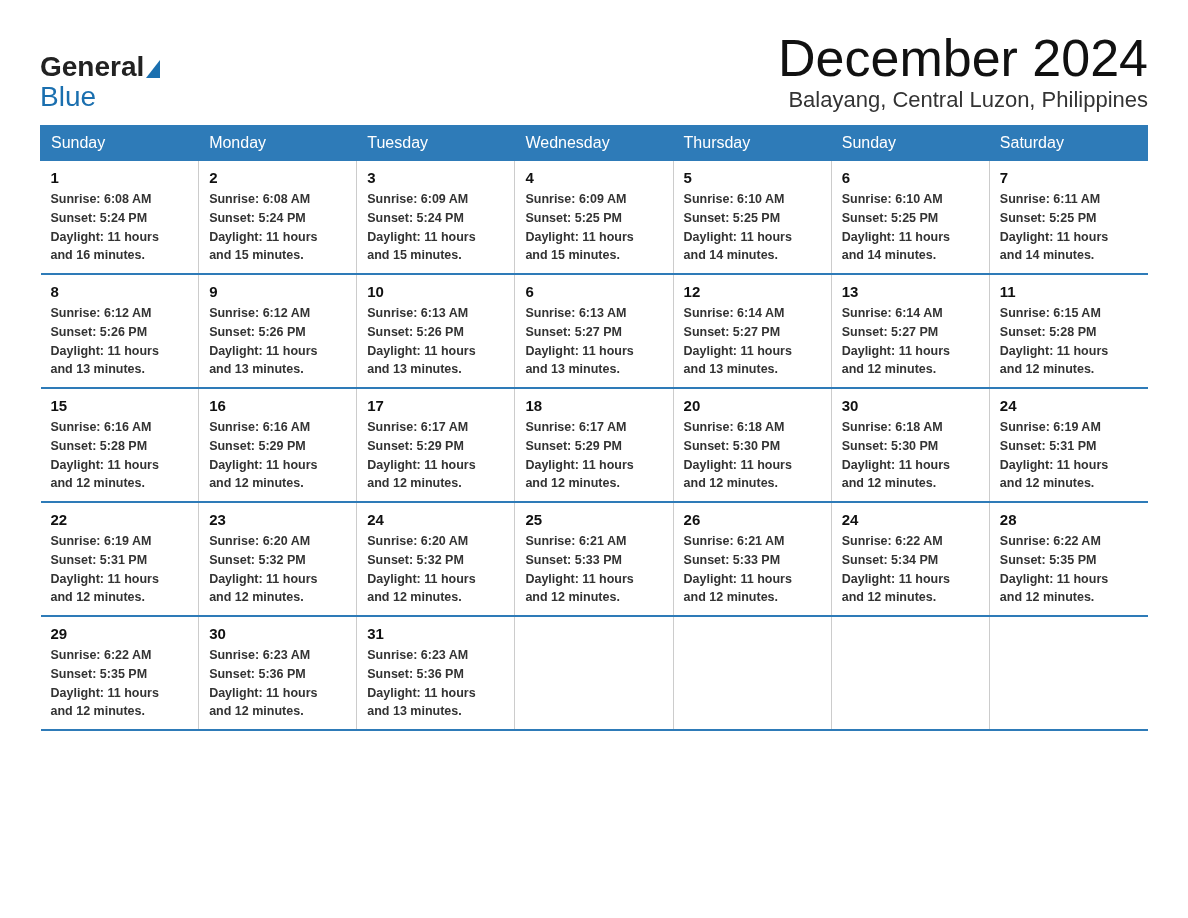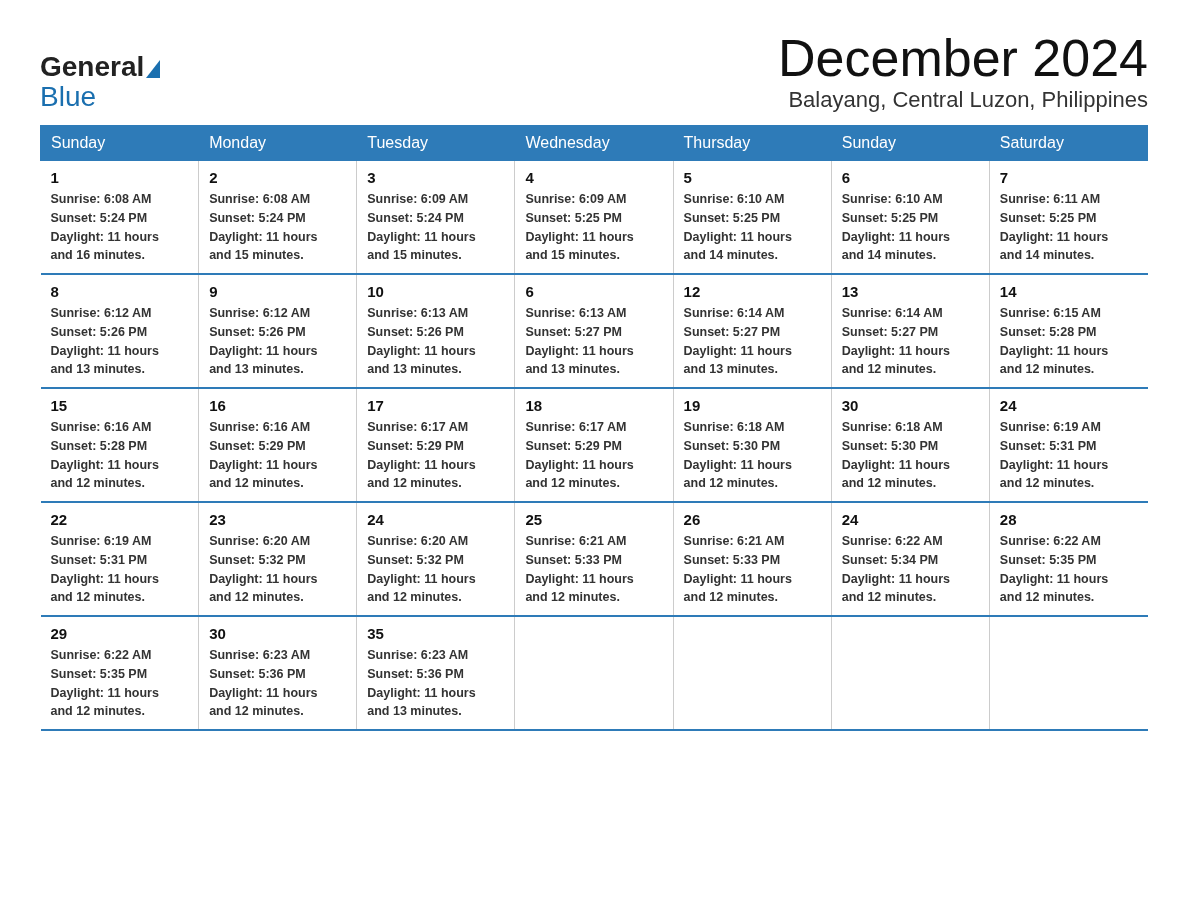--- a/index.html
+++ b/index.html
@@ -184,21 +184,21 @@
         </td>
         <td>
           <span class="day-number">12</span>
           <div class="day-info">Sunrise: 6:14 AM<br>Sunset: 5:27 PM<br>Daylight: 11 hours<br>and 13 minutes.</div>
         </td>
         <td>
           <span class="day-number">13</span>
           <div class="day-info">Sunrise: 6:14 AM<br>Sunset: 5:27 PM<br>Daylight: 11 hours<br>and 12 minutes.</div>
         </td>
         <td>
-          <span class="day-number">14</span>
+          <span class="day-number">11</span>
           <div class="day-info">Sunrise: 6:15 AM<br>Sunset: 5:28 PM<br>Daylight: 11 hours<br>and 12 minutes.</div>
         </td>
       </tr>
       <tr>
         <td>
           <span class="day-number">15</span>
           <div class="day-info">Sunrise: 6:16 AM<br>Sunset: 5:28 PM<br>Daylight: 11 hours<br>and 12 minutes.</div>
         </td>
         <td>
           <span class="day-number">16</span>
@@ -206,21 +206,21 @@
         </td>
         <td>
           <span class="day-number">17</span>
           <div class="day-info">Sunrise: 6:17 AM<br>Sunset: 5:29 PM<br>Daylight: 11 hours<br>and 12 minutes.</div>
         </td>
         <td>
           <span class="day-number">18</span>
           <div class="day-info">Sunrise: 6:17 AM<br>Sunset: 5:29 PM<br>Daylight: 11 hours<br>and 12 minutes.</div>
         </td>
         <td>
-          <span class="day-number">19</span>
+          <span class="day-number">20</span>
           <div class="day-info">Sunrise: 6:18 AM<br>Sunset: 5:30 PM<br>Daylight: 11 hours<br>and 12 minutes.</div>
         </td>
         <td>
           <span class="day-number">30</span>
           <div class="day-info">Sunrise: 6:18 AM<br>Sunset: 5:30 PM<br>Daylight: 11 hours<br>and 12 minutes.</div>
         </td>
         <td>
           <span class="day-number">24</span>
           <div class="day-info">Sunrise: 6:19 AM<br>Sunset: 5:31 PM<br>Daylight: 11 hours<br>and 12 minutes.</div>
         </td>
@@ -258,21 +258,21 @@
       <tr>
         <td>
           <span class="day-number">29</span>
           <div class="day-info">Sunrise: 6:22 AM<br>Sunset: 5:35 PM<br>Daylight: 11 hours<br>and 12 minutes.</div>
         </td>
         <td>
           <span class="day-number">30</span>
           <div class="day-info">Sunrise: 6:23 AM<br>Sunset: 5:36 PM<br>Daylight: 11 hours<br>and 12 minutes.</div>
         </td>
         <td>
-          <span class="day-number">35</span>
+          <span class="day-number">31</span>
           <div class="day-info">Sunrise: 6:23 AM<br>Sunset: 5:36 PM<br>Daylight: 11 hours<br>and 13 minutes.</div>
         </td>
         <td></td>
         <td></td>
         <td></td>
         <td></td>
       </tr>
     </tbody>
 </table>
 

